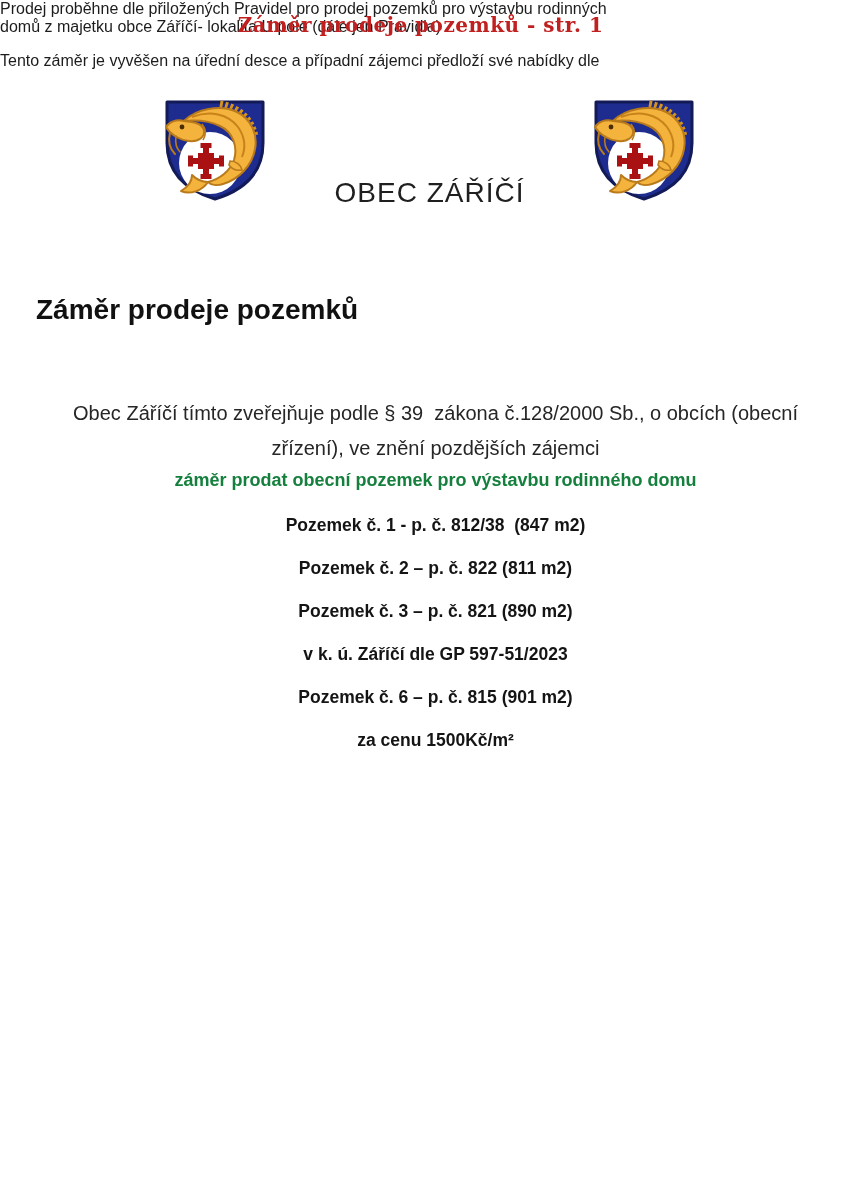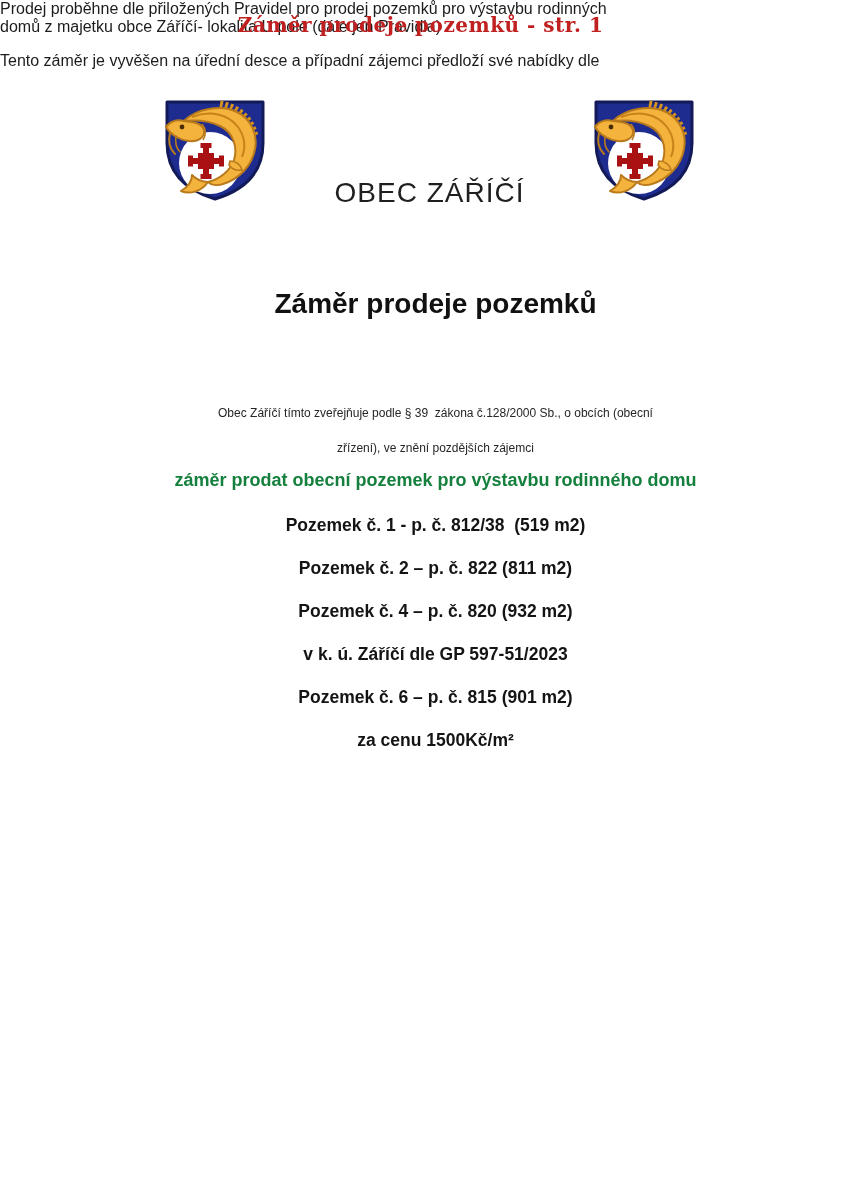--- a/index.html
+++ b/index.html
@@ -21,26 +21,26 @@
     letter-spacing:0.5px;color:var(--red);white-space:pre;
   }
   .crest{position:absolute;top:99px;width:106px;height:103px;}
   .crest-left{left:162px;}
   .crest-right{left:591px;}
   .org-name{
     position:absolute;top:177px;left:30px;right:12px;text-align:center;
     font-size:28px;font-weight:400;letter-spacing:1px;color:#1f1f1f;white-space:pre;
   }
   .doc-title{
-    position:absolute;top:288px;left:30px;right:0;margin:0;text-align:center;
+    position:absolute;top:288px;left:30px;right:0;margin:6px;
     font-size:28px;font-weight:700;color:#111;white-space:pre;
   }
   .intro{
     position:absolute;top:396px;left:30px;right:0;text-align:center;
-    font-size:12px;line-height:35px;color:#262626;
+    font-size:20px;line-height:35px;color:#262626;
   }
   .intro div{white-space:pre;}
   .subject-line{
     position:absolute;top:470px;left:30px;right:0;text-align:center;
     font-size:18px;font-weight:700;color:#15803d;white-space:pre;
   }
   .offer-list{position:absolute;top:504px;left:30px;right:0;}
   .offer-line{
     height:43px;display:flex;align-items:center;justify-content:center;
     font-size:17.5px;font-weight:700;color:#141414;white-space:pre;
@@ -108,23 +108,23 @@
   <h1 class="doc-title">Záměr prodeje pozemků</h1>
 
   <div class="intro">
     <div>Obec Záříčí tímto zveřejňuje podle § 39  zákona č.128/2000 Sb., o obcích (obecní</div>
     <div>zřízení), ve znění pozdějších zájemci</div>
   </div>
 
   <div class="subject-line">záměr prodat obecní pozemek pro výstavbu rodinného domu</div>
 
   <div class="offer-list">
-    <div class="offer-line">Pozemek č. 1 - p. č. 812/38  (519 m2)</div>
+    <div class="offer-line">Pozemek č. 1 - p. č. 812/38  (847 m2)</div>
     <div class="offer-line">Pozemek č. 2 – p. č. 822 (811 m2)</div>
-    <div class="offer-line">Pozemek č. 4 – p. č. 820 (932 m2)</div>
+    <div class="offer-line">Pozemek č. 3 – p. č. 821 (890 m2)</div>
     <div class="offer-line">v k. ú. Záříčí dle GP 597-51/2023</div>
     <div class="offer-line">Pozemek č. 6 – p. č. 815 (901 m2)</div>
     <div class="offer-line">za cenu 1500Kč/m²</div>
   </div>
 
   <p class="para para-rules">
     </p>
     <div>Prodej proběhne dle přiložených Pravidel pro prodej pozemků pro výstavbu rodinných</div>
     <div>domů z majetku obce Záříčí- lokalita U pole (dále jen Pravidla)</div>
   <p></p>

